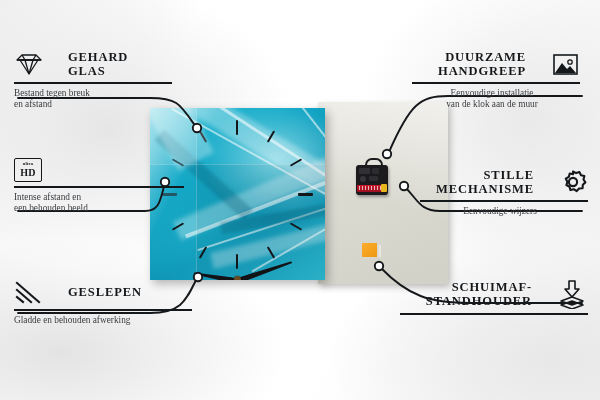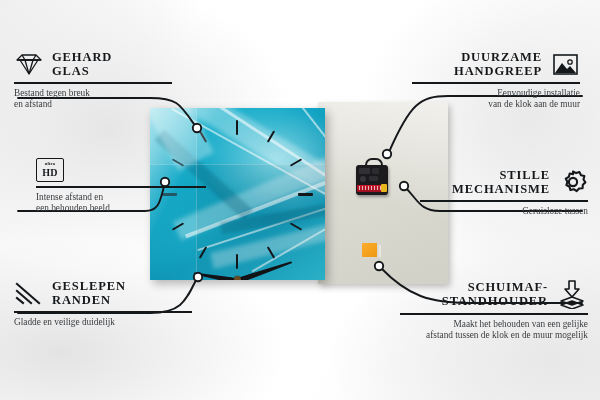--- a/index.html
+++ b/index.html
@@ -83,40 +83,40 @@
                background:repeating-linear-gradient(90deg,rgba(255,255,255,.7) 0 1px,rgba(255,255,255,0) 1px 3px);}
 
   
   #foam-spacer{left:362px;top:243px;width:15px;height:14px;
                background:linear-gradient(140deg,#fbad2b 0%,#ef9712 100%);
                box-shadow:2px 2px 0 rgba(215,215,208,.9);}
   #foam-spacer-side{left:377px;top:245px;width:4px;height:12px;background:#e9e8e0;}
 
   
   .feature{position:absolute;}
-  .feature .head{display:flex;align-items:center;gap:8px;}
+  .feature .head{display:flex;align-items:center;gap:24px;}
   .feature.right .head{justify-content:flex-end;}
   .ftitle{
     font-family:"Liberation Serif", serif;
     font-weight:700;letter-spacing:.9px;
     font-size:12.5px;line-height:14px;color:#15181b;
     text-transform:uppercase;
   }
   .feature.right .ftitle{text-align:right;}
   .rule{height:1.5px;background:#15181b;margin-top:4px;}
   .fdesc{
     font-family:"Liberation Serif", serif;
     font-size:9.3px;line-height:11.4px;color:#3a3d40;margin-top:4px;
   }
-  .feature.right .fdesc{text-align:right;}
+  .feature.right .fdesc{text-align:center;}
   .icon{flex:0 0 auto;display:block;}
 
   #feat-gehard{left:14px;top:50px;width:170px;}
   #feat-gehard .rule{width:158px;}
-  #feat-print{left:14px;top:158px;width:178px;margin-left:22px;}
+  #feat-print{left:14px;top:158px;width:178px;}
   #feat-print .rule{width:170px;}
   #feat-geslepen{left:14px;top:279px;width:186px;}
   #feat-geslepen .rule{width:178px;}
 
   #feat-handgreep{right:20px;top:50px;width:176px;}
   #feat-handgreep .rule{width:168px;margin-left:auto;}
   #feat-mechanisme{right:12px;top:168px;width:176px;}
   #feat-mechanisme .rule{width:168px;margin-left:auto;}
   #feat-schuim{right:12px;top:279px;width:196px;}
   #feat-schuim .rule{width:188px;margin-left:auto;}
@@ -244,26 +244,25 @@
     <div class="head">
       <svg class="icon" width="30" height="26" viewBox="0 0 30 26">
         <g stroke="#15181b" stroke-width="2.1" stroke-linecap="square">
           <line x1="3" y1="4" x2="25" y2="23"></line>
           <line x1="3" y1="11" x2="17" y2="23"></line>
           <line x1="3" y1="18" x2="9" y2="23"></line>
         </g>
       </svg>
       <div>
         <div class="ftitle">GESLEPEN</div>
-        <div class="ftitle">RANDEN</div>
-      </div>
-    </div>
-    <div class="rule"></div>
-    <div class="fdesc">
-      <div>Gladde en veilige duidelijk</div>
+      </div>
+    </div>
+    <div class="rule"></div>
+    <div class="fdesc">
+      <div>Gladde en behouden afwerking</div>
     </div>
   </div>
 
   <div class="feature right" id="feat-handgreep">
     <div class="head">
       <div>
         <div class="ftitle">DUURZAME</div>
         <div class="ftitle">HANDGREEP</div>
       </div>
       <svg class="icon" width="30" height="26" viewBox="0 0 30 26">
@@ -287,36 +286,32 @@
       </div>
       <svg class="icon" width="30" height="28" viewBox="0 0 30 28">
         <g fill="none" stroke="#15181b" stroke-width="2.1" stroke-linejoin="round">
           <path d="M15,3.5 l3.1,1.6 3.3,-1 1.6,3.1 3.4,0.9 -0.9,3.4 1.9,2.9 -2.6,2.3 -0.2,3.5 -3.5,0.3 -2.4,2.6 -2.9,-1.9 -3.4,0.9 -0.9,-3.4 -3.1,-1.6 1,-3.3 -1.6,-3.1 3,-1.8 0.9,-3.4 3.4,0.8 Z"></path>
           <circle cx="15" cy="14" r="4.1"></circle>
         </g>
       </svg>
     </div>
     <div class="rule"></div>
     <div class="fdesc">
-      <div>Geruisloze tussen</div>
+      <div>Eenvoudige wijzers</div>
     </div>
   </div>
 
   <div class="feature right" id="feat-schuim">
     <div class="head">
       <div>
         <div class="ftitle">SCHUIMAF-</div>
         <div class="ftitle">STANDHOUDER</div>
       </div>
       <svg class="icon" width="32" height="30" viewBox="0 0 32 30">
         <path d="M13,2 h6 v8 h4 l-7,8 -7,-8 h4 Z" fill="none" stroke="#15181b" stroke-width="1.6" stroke-linejoin="round"></path>
         <path d="M16,18 l11,4 -11,4 -11,-4 Z" fill="none" stroke="#15181b" stroke-width="1.5" stroke-linejoin="round"></path>
         <path d="M16,22 l11,4 -11,4 -11,-4 Z" fill="none" stroke="#15181b" stroke-width="1.5" stroke-linejoin="round"></path>
       </svg>
     </div>
     <div class="rule"></div>
-    <div class="fdesc">
-      <div>Maakt het behouden van een gelijke</div>
-      <div>afstand tussen de klok en de muur mogelijk</div>
-    </div>
   </div>
 
 </div>
 
 </body></html>

